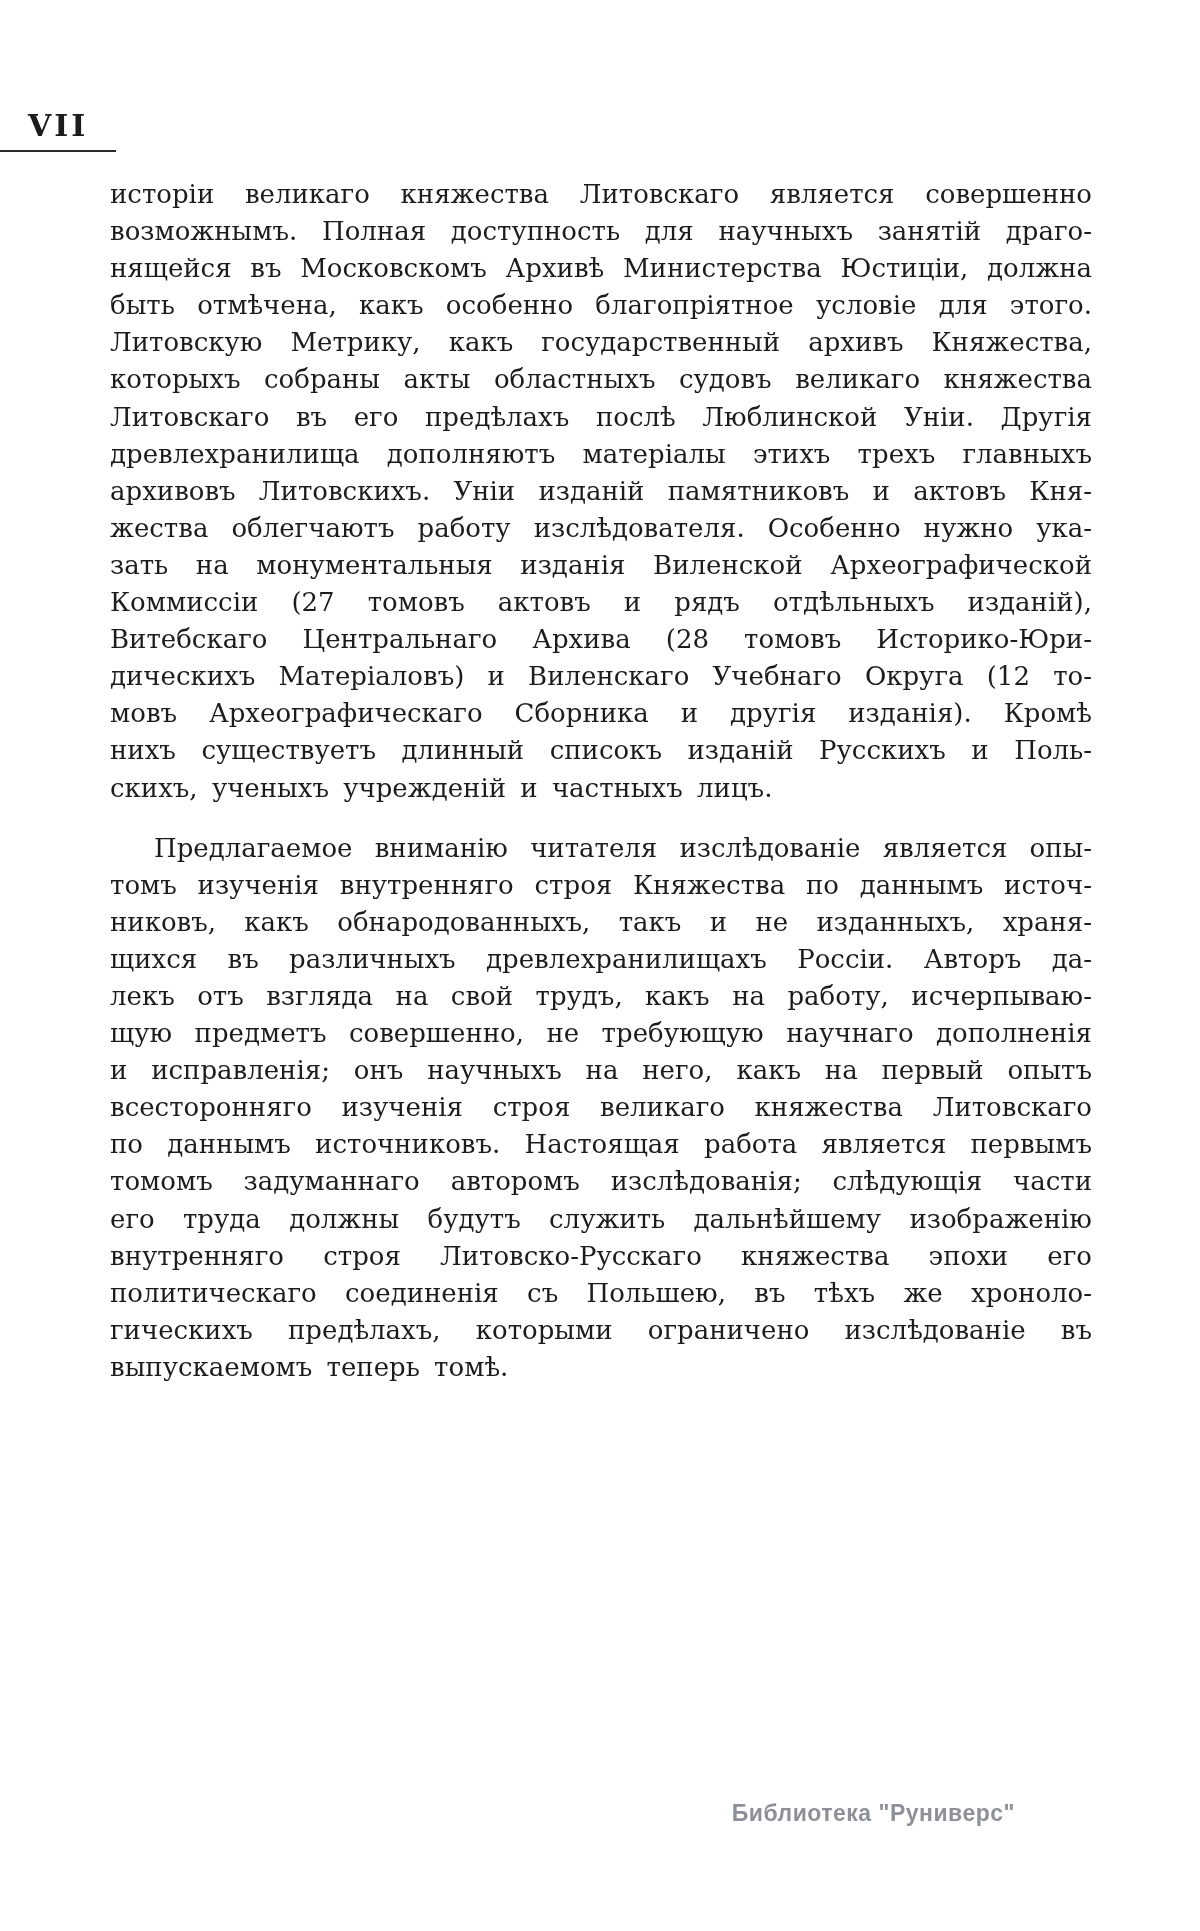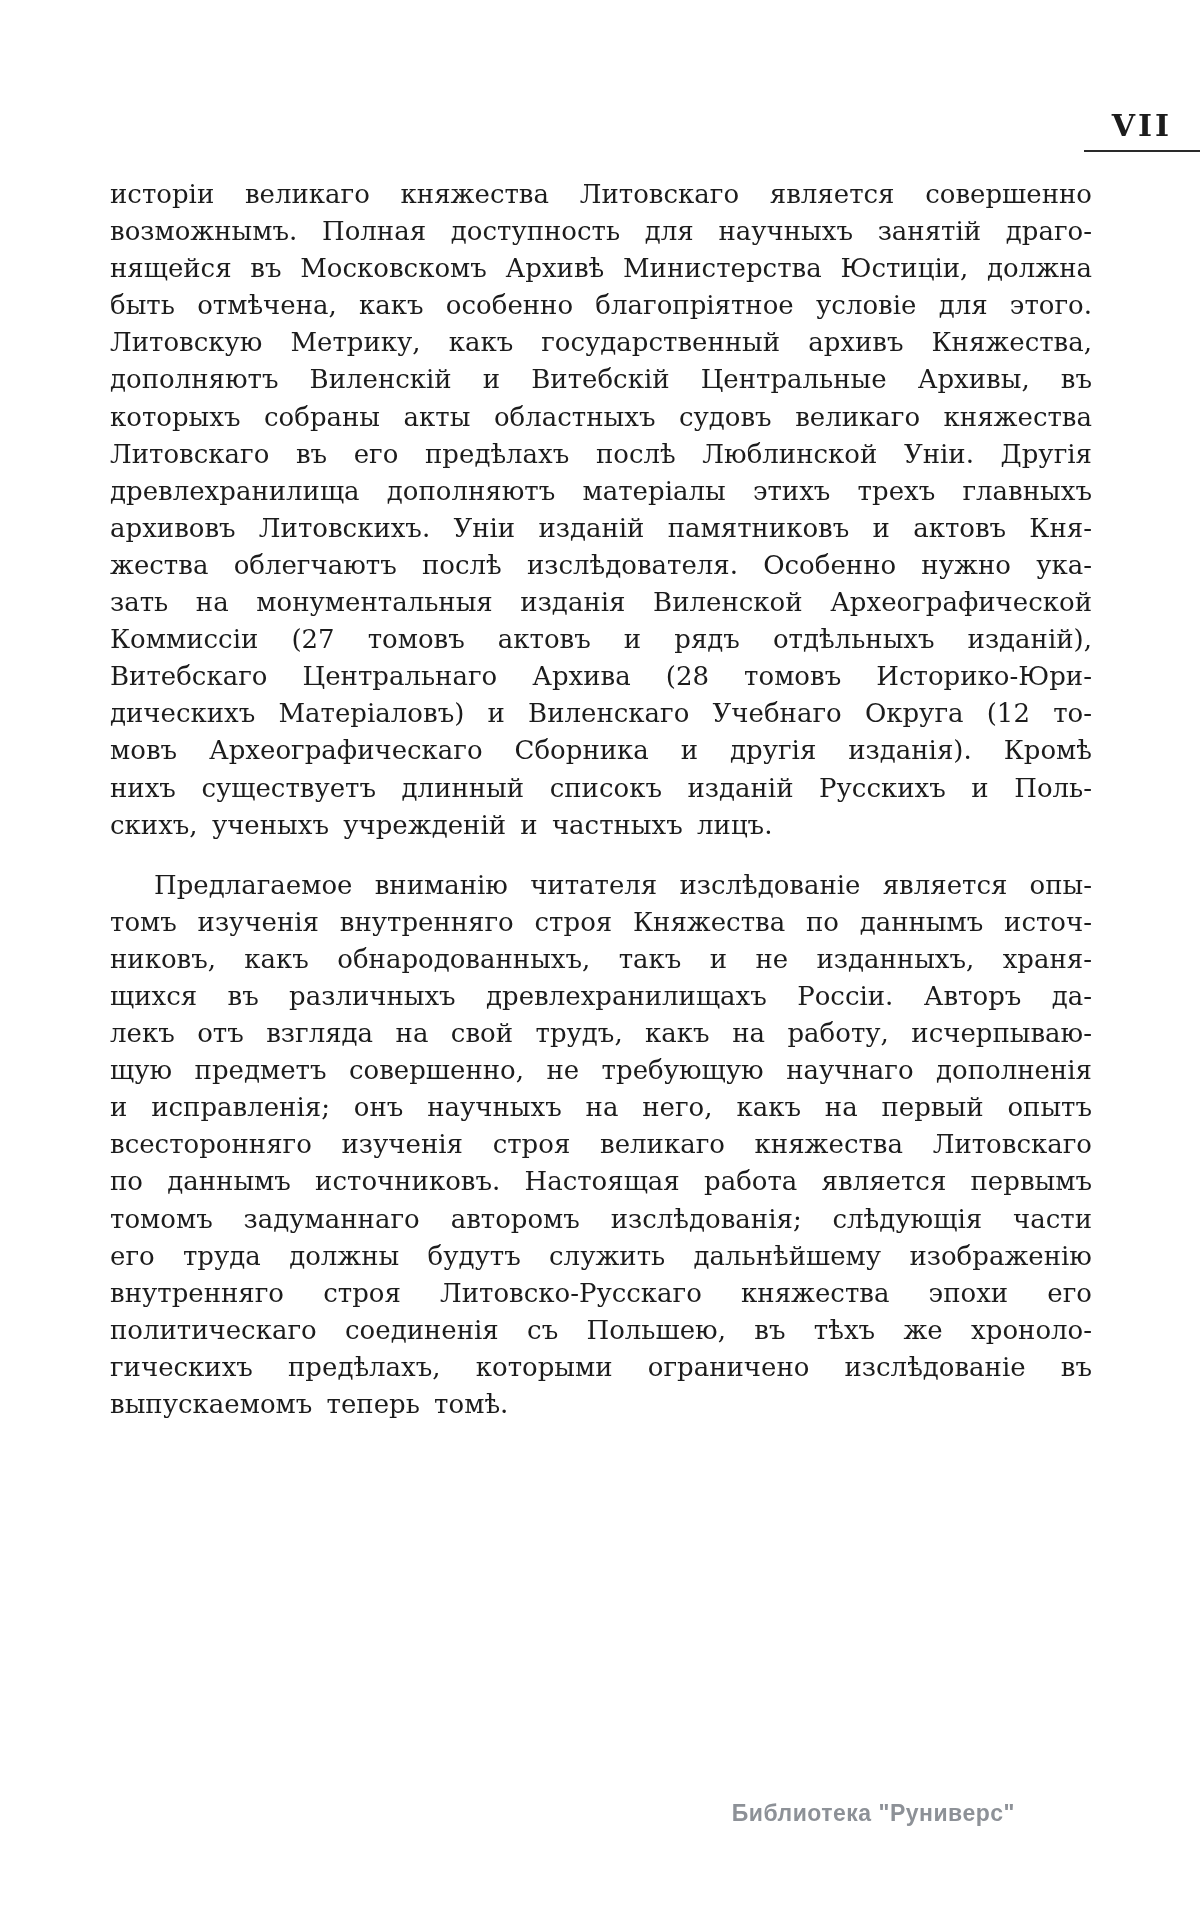--- a/index.html
+++ b/index.html
@@ -15,21 +15,21 @@
     background: #ffffff;
     overflow: hidden;
     font-family: "DejaVu Serif", serif;
     color: #1c1c1c;
   }
   .page-number-wrap {
     position: absolute;
     top: 108px;
     left: 0;
     width: 1200px;
-    text-align: right;
+    text-align: left;
   }
   .page-number {
     display: inline-block;
     font-size: 30px;
     font-weight: 700;
     letter-spacing: 3px;
     padding: 0 28px 7px 28px;
     border-bottom: 2px solid #2a2a2a;
   }
   .text-block {
@@ -79,26 +79,25 @@
     <span class="page-number">VII</span>
   </div>
 
   <div class="text-block">
       <div class="paragraph">
         <div class="line">исторіи великаго княжества Литовскаго является совершенно</div>
         <div class="line">возможнымъ. Полная доступность для научныхъ занятій драго-</div>
         <div class="line">нящейся въ Московскомъ Архивѣ Министерства Юстиціи, должна</div>
         <div class="line">быть отмѣчена, какъ особенно благопріятное условіе для этого.</div>
         <div class="line">Литовскую Метрику, какъ государственный архивъ Княжества,</div>
-        <div class="line">дополняютъ Виленскій и Витебскій Центральные Архивы, въ</div>
         <div class="line">которыхъ собраны акты областныхъ судовъ великаго княжества</div>
         <div class="line">Литовскаго въ его предѣлахъ послѣ Люблинской Уніи. Другія</div>
         <div class="line">древлехранилища дополняютъ матеріалы этихъ трехъ главныхъ</div>
         <div class="line">архивовъ Литовскихъ. Уніи изданій памятниковъ и актовъ Кня-</div>
-        <div class="line">жества облегчаютъ послѣ изслѣдователя. Особенно нужно ука-</div>
+        <div class="line">жества облегчаютъ работу изслѣдователя. Особенно нужно ука-</div>
         <div class="line">зать на монументальныя изданія Виленской Археографической</div>
         <div class="line">Коммиссіи (27 томовъ актовъ и рядъ отдѣльныхъ изданій),</div>
         <div class="line">Витебскаго Центральнаго Архива (28 томовъ Историко-Юри-</div>
         <div class="line">дическихъ Матеріаловъ) и Виленскаго Учебнаго Округа (12 то-</div>
         <div class="line">мовъ Археографическаго Сборника и другія изданія). Кромѣ</div>
         <div class="line">нихъ существуетъ длинный списокъ изданій Русскихъ и Поль-</div>
         <div class="line last">скихъ, ученыхъ учрежденій и частныхъ лицъ.</div>
       </div>
       <div class="paragraph">
         <div class="line indent">Предлагаемое вниманію читателя изслѣдованіе является опы-</div>

